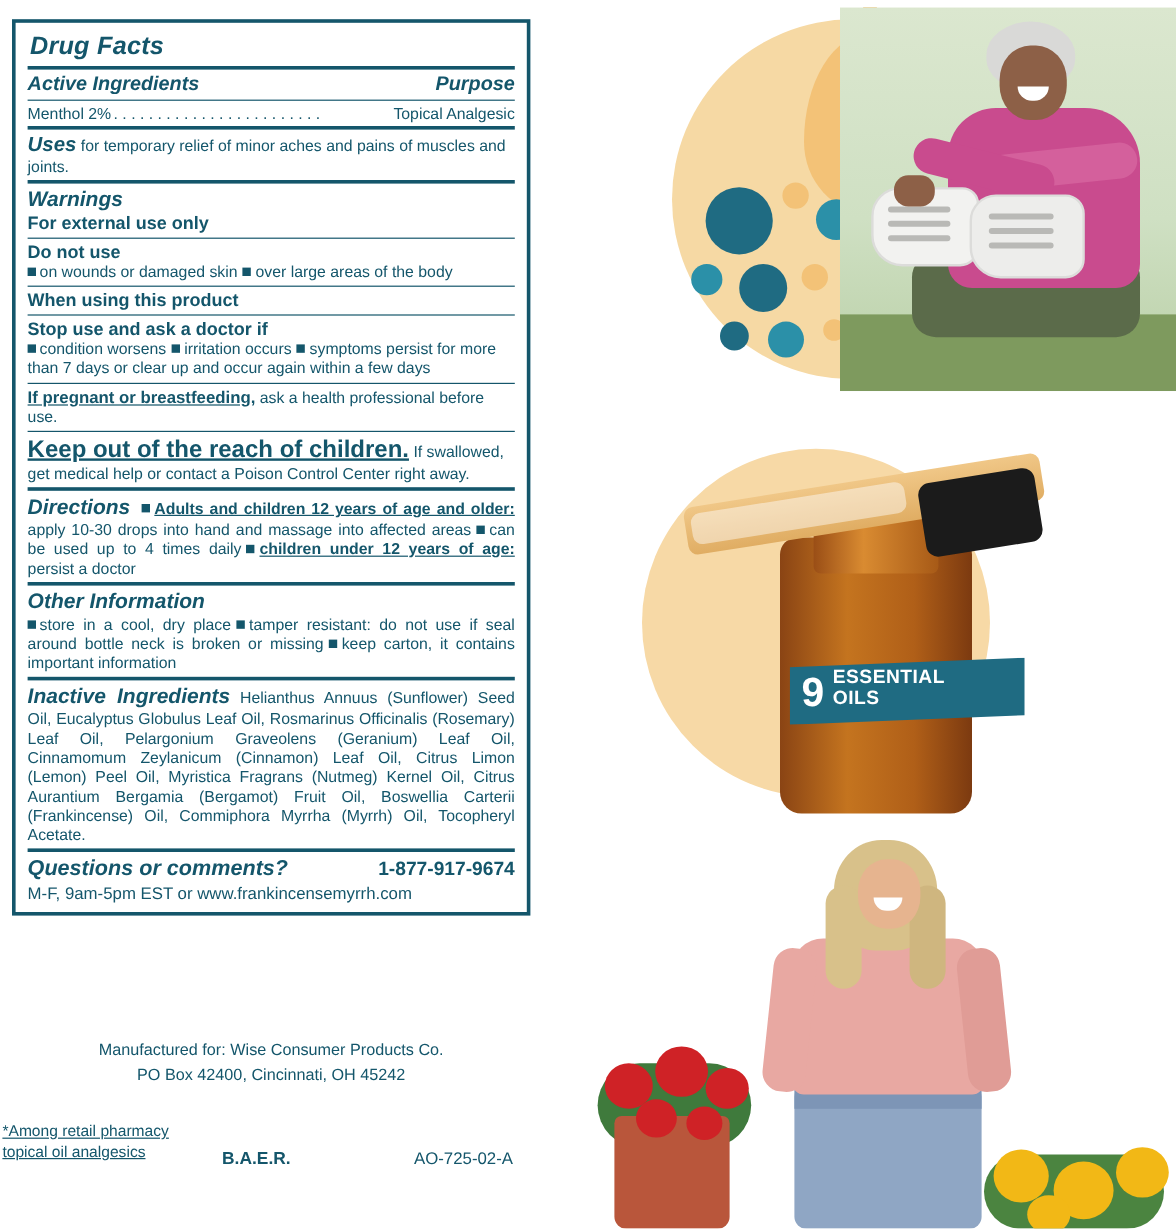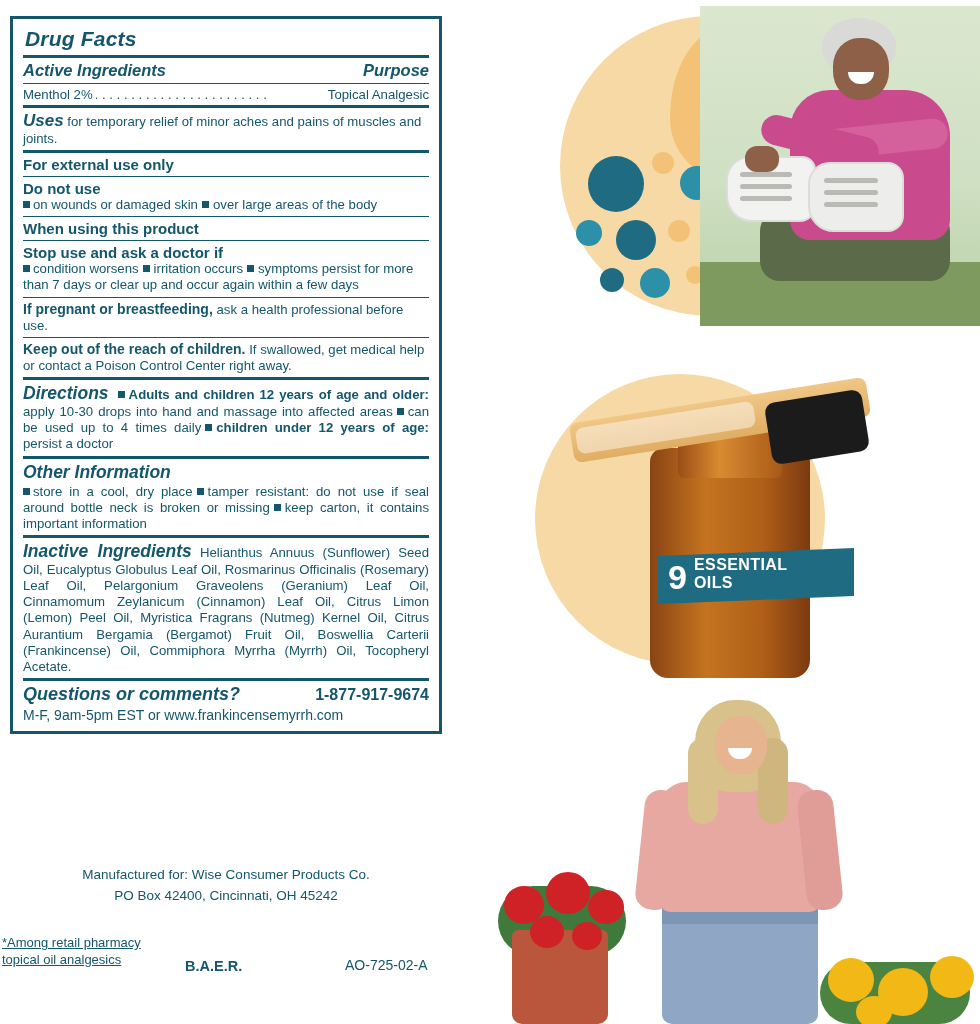--- a/index.html
+++ b/index.html
@@ -29,21 +29,21 @@
   .rule-thin{height:1px;background:#14566b;margin:3px 0;}
 
   .row{display:flex;justify-content:space-between;align-items:baseline;}
   .hd-italic{font-style:italic;font-weight:bold;font-size:16.5px;}
   .hd-bold{font-weight:bold;font-size:15px;}
   .sect-title{font-style:italic;font-weight:bold;font-size:17.5px;margin:2px 0 1px;}
   .txt{font-size:13.2px;line-height:1.22;}
   .txt.just{text-align:justify;}
   .ing-line{font-size:13.2px;display:flex;justify-content:space-between;}
   .dots{flex:1;overflow:hidden;white-space:nowrap;margin:0 2px;}
-  .inline-bold{font-weight:bold;}
+  .inline-bold{font-weight:bold;text-decoration:underline;}
   .sq{display:inline-block;width:7px;height:7px;background:#14566b;margin:0 3px 0 0;vertical-align:1px;}
   .sq-mid{display:inline-block;width:7px;height:7px;background:#14566b;margin:0 4px;vertical-align:1px;}
   .uses-line{font-size:13.2px;line-height:1.2;}
   .uses-lbl{font-style:italic;font-weight:bold;font-size:17px;}
   .qtitle{font-style:italic;font-weight:bold;font-size:18px;}
   .qnum{font-weight:bold;font-size:16px;}
   .qsub{font-size:14px;margin-top:2px;}
 
   
   .manu{
@@ -142,20 +142,21 @@
       <span>Topical Analgesic</span>
     </div>
     <div class="rule-thick"></div>
 
     <div class="uses-line">
       <span class="uses-lbl">Uses</span>
       <span>for temporary relief of minor aches and pains of muscles and joints.</span>
     </div>
     <div class="rule-thick"></div>
 
+    <div class="sect-title">Warnings</div>
     <div class="hd-bold">For external use only</div>
     <div class="rule-thin"></div>
 
     <div class="hd-bold">Do not use</div>
     <div class="txt">
       <span class="sq"></span><span>on wounds or damaged skin</span><span class="sq-mid"></span><span>over large areas of the body</span>
     </div>
     <div class="rule-thin"></div>
 
     <div class="hd-bold">When using this product</div>
@@ -167,21 +168,21 @@
     </div>
     <div class="rule-thin"></div>
 
     <div class="txt">
       <span class="inline-bold" style="font-size:14px">If pregnant or breastfeeding,</span>
       <span>ask a health professional before use.</span>
     </div>
     <div class="rule-thin"></div>
 
     <div class="txt">
-      <span class="inline-bold" style="font-size:14px">Keep out of the reach of children.</span>
+      <span class="inline-bold" style="font-size:20px">Keep out of the reach of children.</span>
       <span>If swallowed, get medical help or contact a Poison Control Center right away.</span>
     </div>
     <div class="rule-thick"></div>
 
     <div class="txt just">
       <span class="sect-title" style="display:inline">Directions</span>
       <span class="sq-mid"></span><span class="inline-bold">Adults and children 12 years of age and older:</span>
       <span>apply 10-30 drops into hand and massage into affected areas</span><span class="sq-mid"></span><span>can be used up to 4 times daily</span><span class="sq-mid"></span><span class="inline-bold">children under 12 years of age:</span>
       <span>persist a doctor</span>
     </div>

